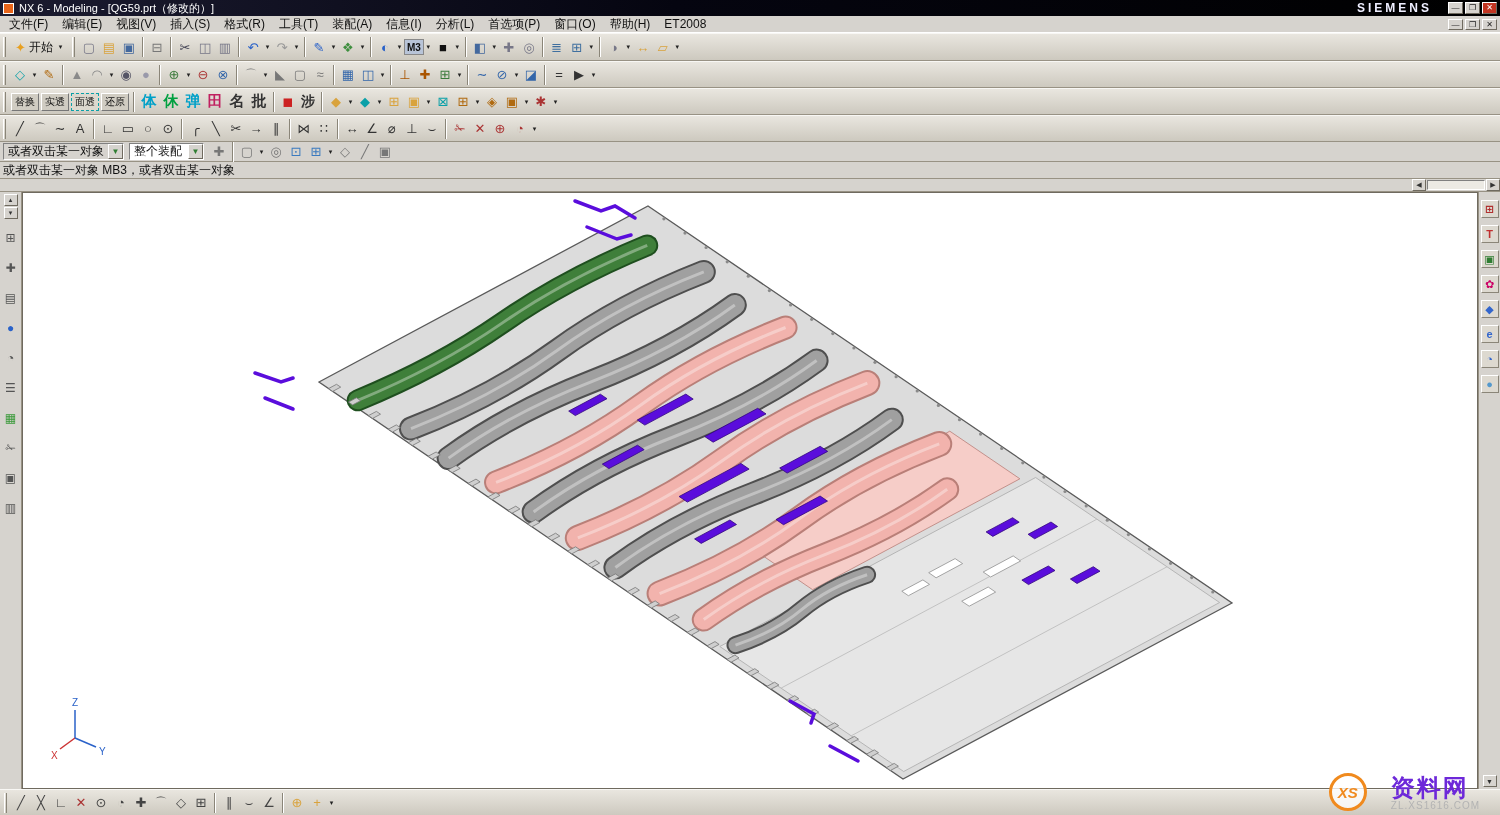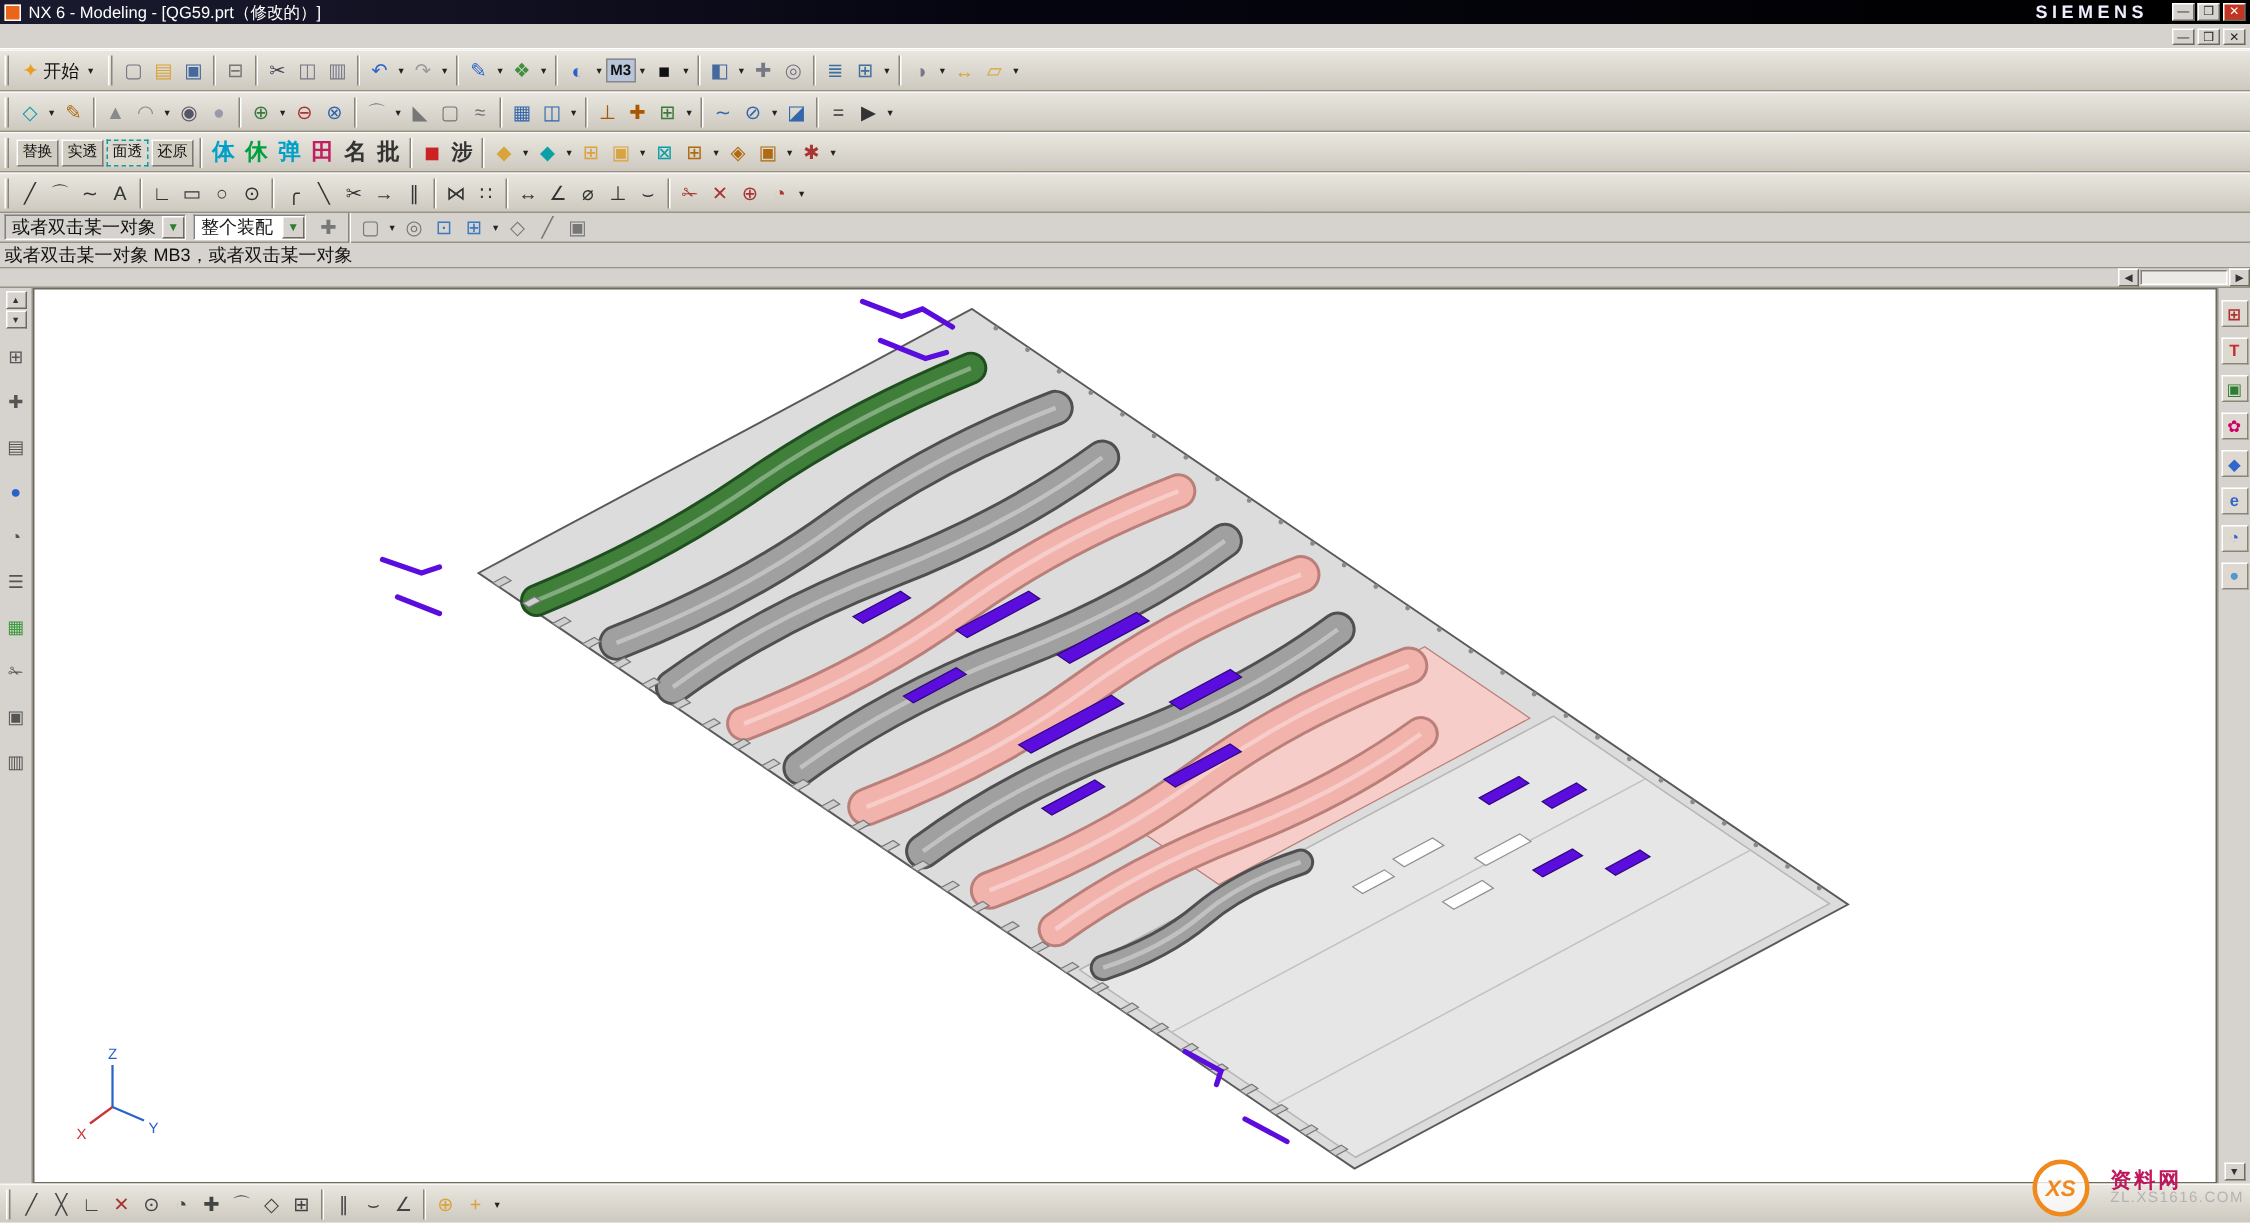--- a/index.html
+++ b/index.html
@@ -59,41 +59,56 @@
   .viewport{position:absolute;top:192px;bottom:26px;left:22px;right:22px;background:#fff;border:1px solid #6f6a5f;}
   #model-svg{position:absolute;inset:0;width:100%;height:100%;}
   .main-right{position:absolute;top:192px;bottom:26px;right:0;width:22px;background:#d6d3ce;border-left:1px solid #989284;display:flex;flex-direction:column;align-items:center;gap:7px;padding-top:8px;}
   .rb-icon{width:18px;height:18px;display:flex;align-items:center;justify-content:center;font-size:11px;font-weight:bold;background:#ddd9d0;border:1px solid;border-color:#fff #8a8578 #8a8578 #fff;}
   .rb-scroll{margin-top:auto;margin-bottom:2px;}
 
   
   .bottombar{position:absolute;bottom:0;height:26px;left:0;right:0;background:linear-gradient(#e9e6df,#cdc9bf);border-top:1px solid #f8f7f4;display:flex;align-items:center;padding-left:2px;}
 
   
-  .watermark{position:absolute;right:4px;bottom:4px;display:flex;align-items:center;gap:14px;z-index:10;}
+  .watermark{position:absolute;right:20px;bottom:4px;display:flex;align-items:flex-end;gap:24px;z-index:10;}
   .wm-circle{width:38px;height:38px;border:3px solid #f08a1e;border-radius:50%;display:flex;align-items:center;justify-content:center;color:#f08a1e;font-weight:bold;font-style:italic;font-size:15px;background:rgba(255,255,255,.78);}
   .wm-texts{display:flex;flex-direction:column;line-height:1.05;}
-  .wm-site{font-size:14px;font-weight:bold;color:#be185d;letter-spacing:2px;}
+  .wm-site{font-size:24px;font-weight:bold;color:#6d28d9;letter-spacing:2px;}
   .wm-url{font-size:10px;color:#b3b3b3;letter-spacing:1px;}
 </style>
 </head>
 <body>
 
 <div class="titlebar">
   <div class="title-icon"></div>
   <div class="title-text">NX 6 - Modeling - [QG59.prt（修改的）]</div>
   <div class="brand">SIEMENS</div>
   <div class="winbtns">
     <div class="winbtn">—</div>
     <div class="winbtn">❒</div>
     <div class="winbtn close">✕</div>
   </div>
 </div>
 
 <div class="menubar">
+  <div id="menu-items">
+      <div class="menu-item">文件(F)</div>
+      <div class="menu-item">编辑(E)</div>
+      <div class="menu-item">视图(V)</div>
+      <div class="menu-item">插入(S)</div>
+      <div class="menu-item">格式(R)</div>
+      <div class="menu-item">工具(T)</div>
+      <div class="menu-item">装配(A)</div>
+      <div class="menu-item">信息(I)</div>
+      <div class="menu-item">分析(L)</div>
+      <div class="menu-item">首选项(P)</div>
+      <div class="menu-item">窗口(O)</div>
+      <div class="menu-item">帮助(H)</div>
+      <div class="menu-item">ET2008</div>
+    </div>
   <div class="winbtns">
     <div class="winbtn">—</div>
     <div class="winbtn">❒</div>
     <div class="winbtn">✕</div>
   </div>
 </div>
 
 <div class="tbrow" id="row1">
   <div class="handle"></div>
   <div class="start-btn">

